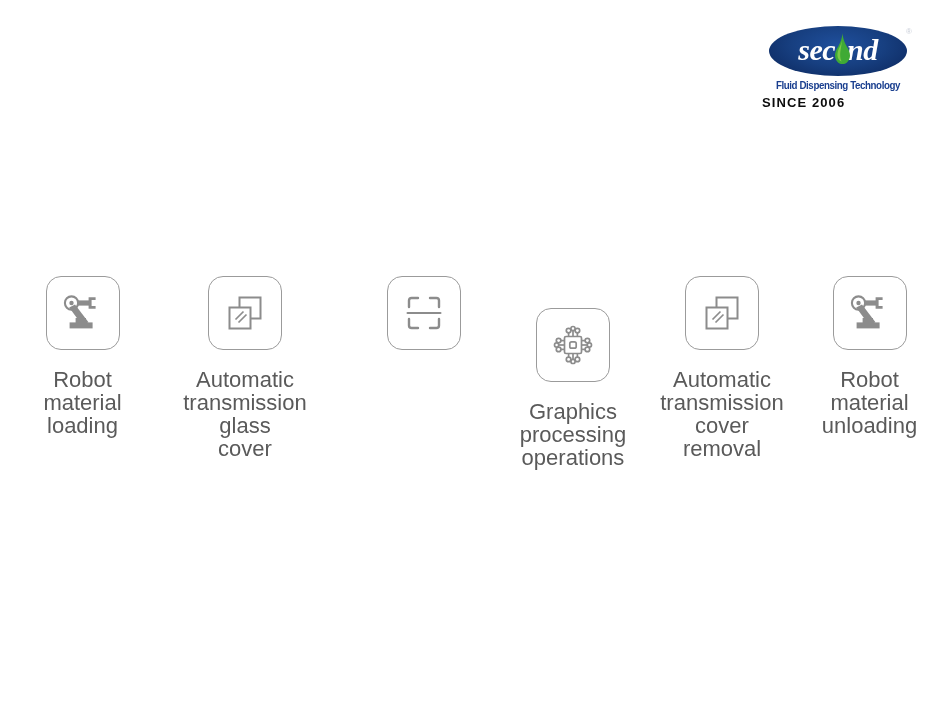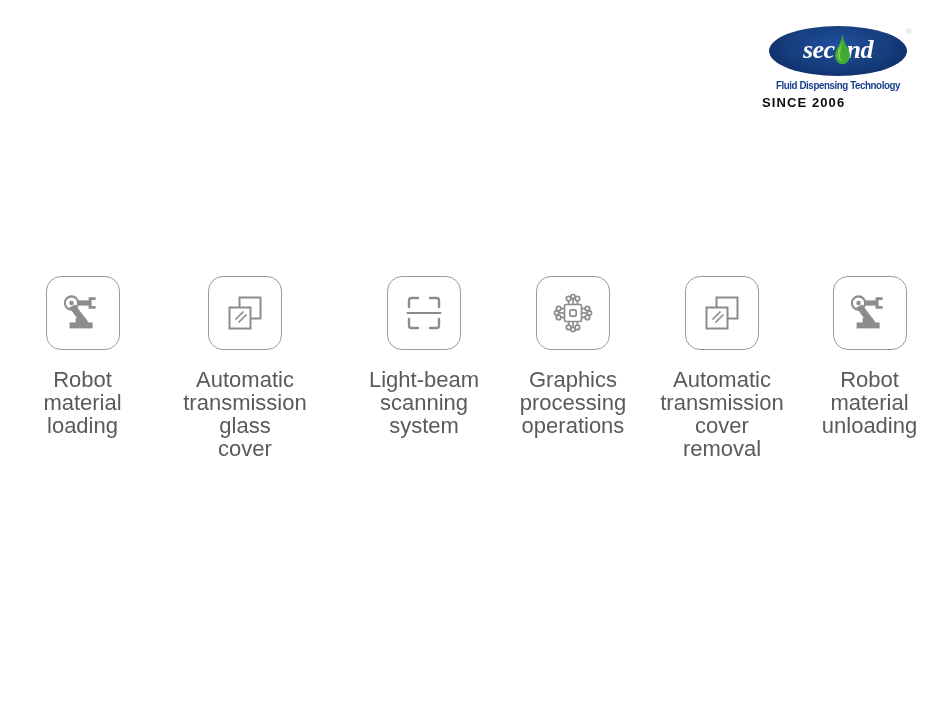--- a/index.html
+++ b/index.html
@@ -44,21 +44,21 @@
     top: 0;
     width: 152px;
     height: 54px;
     display: flex;
     align-items: center;
     justify-content: center;
     color: #ffffff;
     font-family: "Liberation Serif", serif;
     font-style: italic;
     font-weight: bold;
-    font-size: 26px;
+    font-size: 30px;
     letter-spacing: -0.5px;
     line-height: 1;
     padding-bottom: 3px;
     box-sizing: border-box;
   }
   .logo-wordmark .wm-pre { margin-right: 11px; }
   .logo-wordmark .wm-post { margin-left: 1px; }
   .logo-drop {
     position: absolute;
     left: 73px;
@@ -200,25 +200,23 @@
       <span>
         <svg width="42" height="42" viewBox="0 0 42 42" fill="none" stroke="#8c8c8c" stroke-width="2.4" stroke-linecap="round" stroke-linejoin="round">
           <path d="M6 15 L6 8.6 Q6 6 8.6 6 L15 6"></path>
           <path d="M27 6 L33.4 6 Q36 6 36 8.6 L36 15"></path>
           <path d="M36 27 L36 33.4 Q36 36 33.4 36 L27 36"></path>
           <path d="M15 36 L8.6 36 Q6 36 6 33.4 L6 27"></path>
           <line x1="4.6" y1="21" x2="37.4" y2="21" stroke-width="2.2"></line>
         </svg>
       </span>
     </div>
-    <div class="step-caption">Light-beam
-scanning system</div>
-  </div>
-
-  <div class="step" style="left:516px;width:114px;">
+  </div>
+
+  <div class="step" style="left:516px;width:114px;margin-top:32px;">
     <div class="step-icon-box">
       <span>
         <svg width="42" height="42" viewBox="0 0 42 42" fill="none" stroke="#8c8c8c" stroke-width="1.7">
           <rect x="12.5" y="12.5" width="17" height="17" rx="1.5"></rect>
           <rect x="17.8" y="17.8" width="6.4" height="6.4" rx="1.8"></rect>
           <line x1="16.6" y1="12.5" x2="16.6" y2="8.4"></line>
           <line x1="21" y1="12.5" x2="21" y2="6.6"></line>
           <line x1="25.4" y1="12.5" x2="25.4" y2="8.4"></line>
           <line x1="16.6" y1="29.5" x2="16.6" y2="33.6"></line>
           <line x1="21" y1="29.5" x2="21" y2="35.4"></line>

